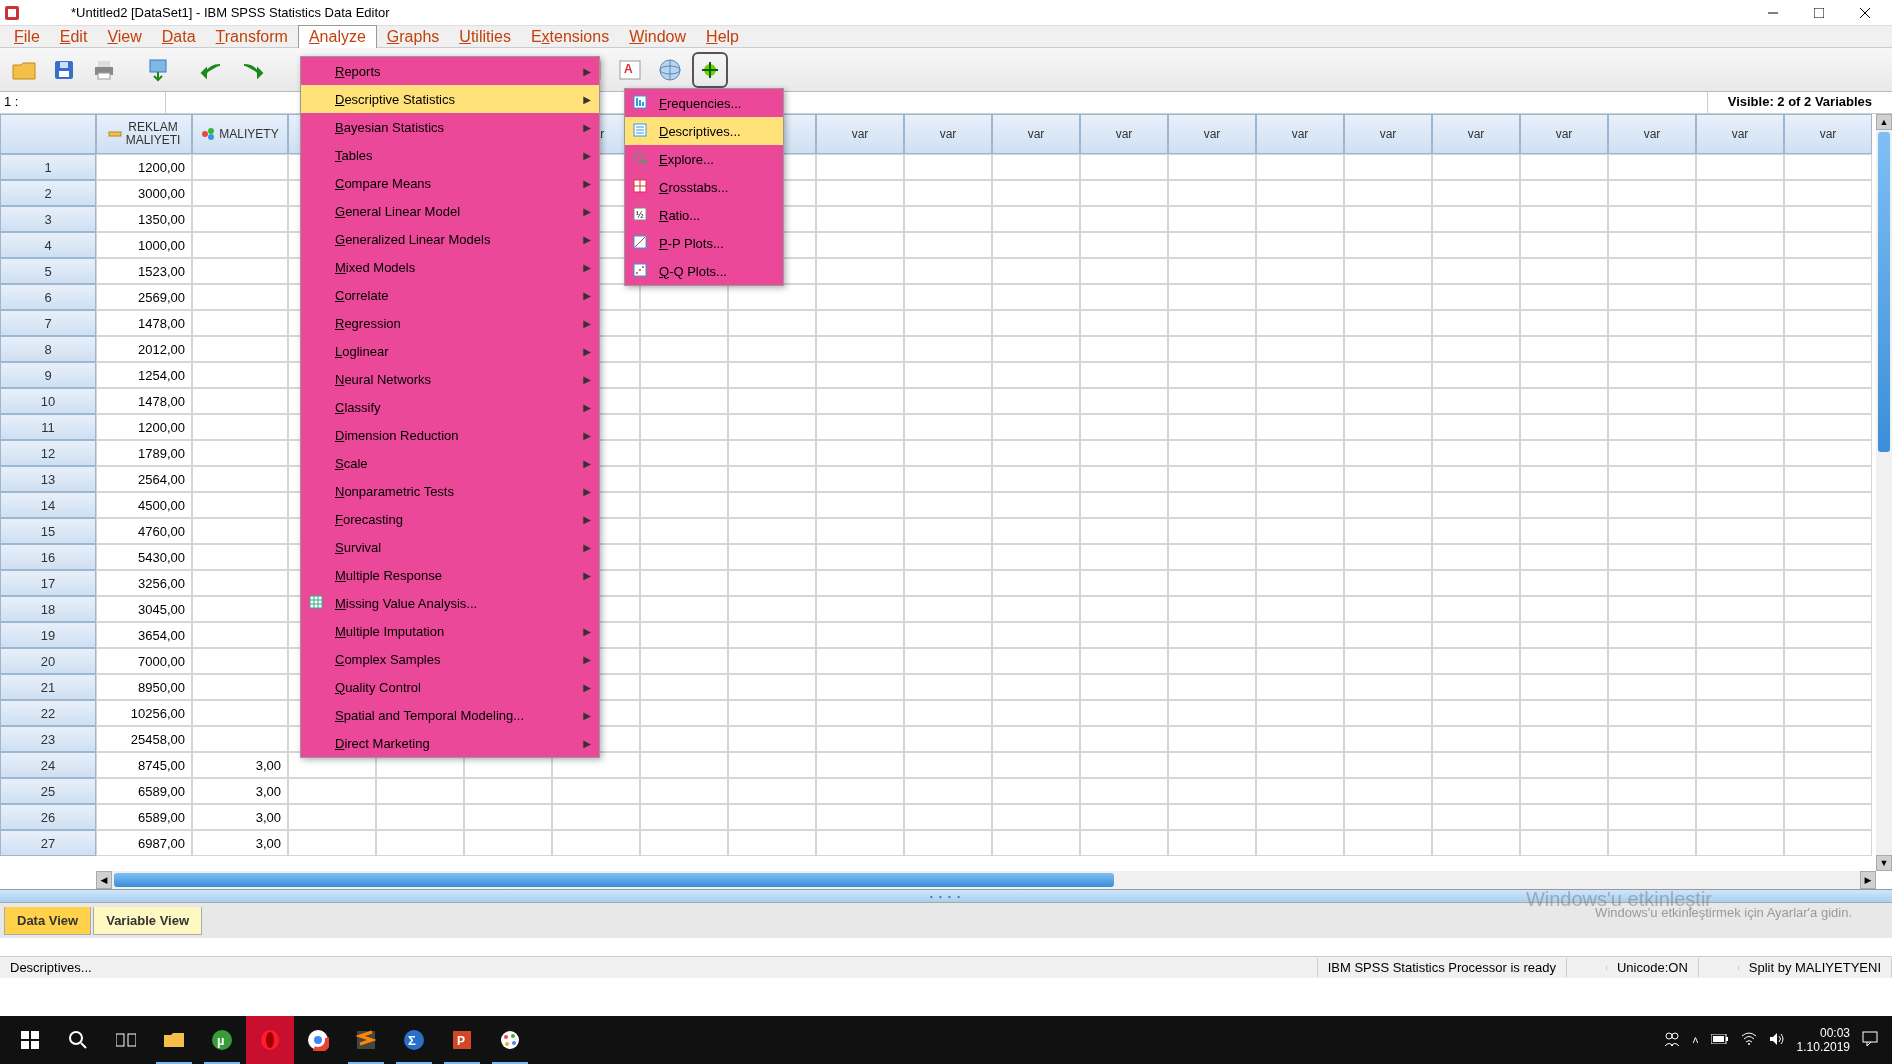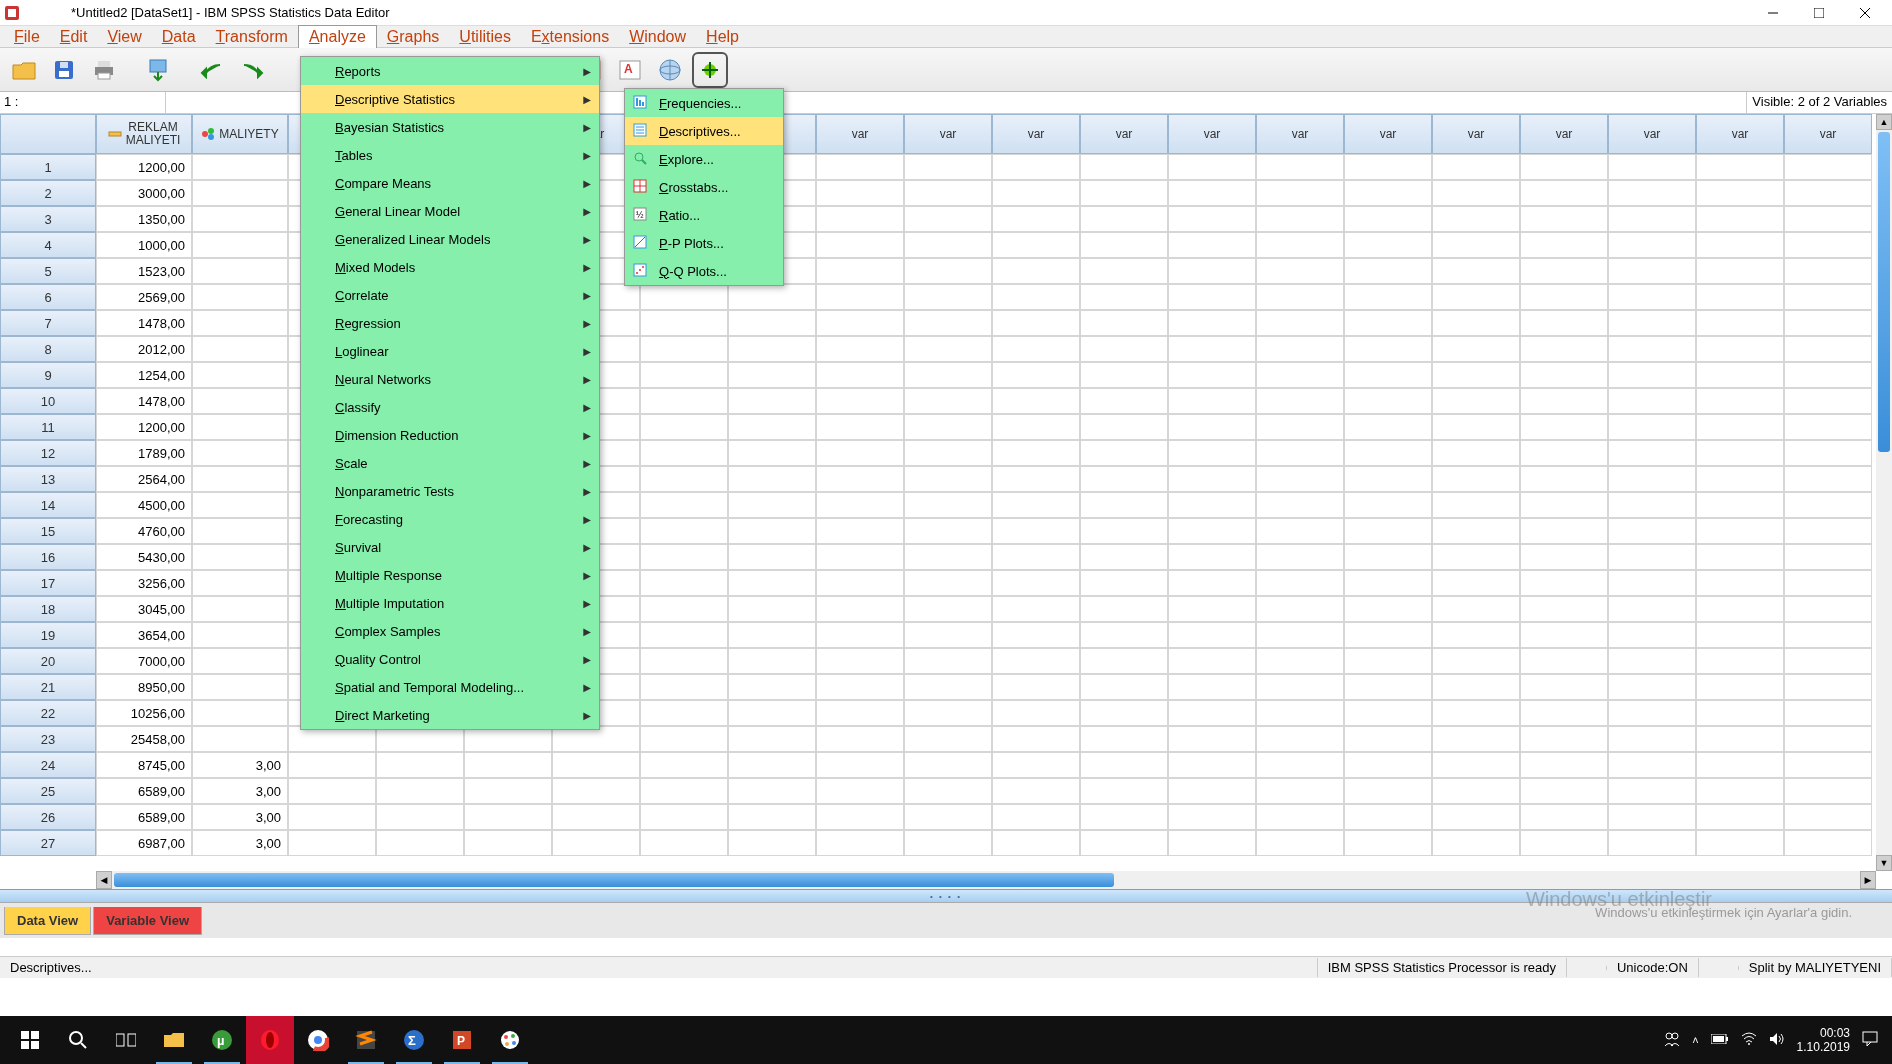--- a/index.html
+++ b/index.html
@@ -20,21 +20,21 @@
   
   
   .toolbar { height: 44px; background: linear-gradient(#f7f7f7,#e9e9e9); border-bottom: 1px solid #bbb; display: flex; align-items: center; padding: 0 6px; gap: 4px; }
   .tbtn { width: 36px; height: 36px; border: 1px solid transparent; border-radius: 4px; display: flex; align-items: center; justify-content: center; }
   .tbtn.last { border: 2px solid #555; border-radius: 6px; }
   
   
   .nvbar { height: 22px; background: #fff; border-bottom: 1px solid #ccc; display: flex; align-items: stretch; }
   .nvbar .cellname { width: 166px; border-right: 1px solid #ccc; padding: 2px 4px; font-size: 13px; }
   .nvbar .cellval { flex: 1; padding: 2px 4px; }
-  .nvbar .visible-info { padding: 2px 5px; border-left: 1px solid #ccc; font-size: 13px; }
+  .nvbar .visible-info { padding: 2px 20px; border-left: 1px solid #ccc; font-size: 13px; font-weight: bold; }
   
   
   .grid-wrap { position: absolute; top: 114px; left: 0; right: 0; height: 776px; overflow: hidden; border-bottom: 1px solid #999; }
   .grid { display: grid; grid-template-columns: 96px repeat(20, 88px); background: #fff; }
   .colhead { background: linear-gradient(#e8f0fa,#cfe0f2); border: 1px solid #9db7d1; font-size: 12px; color: #333; display: flex; align-items: center; justify-content: center; height: 40px; position: relative; }
   .colhead.corner { background: linear-gradient(#e8f0fa,#cfe0f2); }
   .colhead .icon { margin-right: 4px; }
   .rowhead { background: linear-gradient(#e8f0fa,#cfe0f2); border: 1px solid #9db7d1; font-size: 13px; color: #333; display: flex; align-items: center; justify-content: center; height: 26px; }
   .cell { border: 1px solid #d6d6d6; height: 26px; padding: 2px 6px; text-align: right; font-size: 13px; display: flex; align-items: center; justify-content: flex-end; }
   
@@ -48,32 +48,32 @@
   .hscroll .arrow { width: 16px; background: #d0d0d0; border: 1px solid #aaa; display:flex; align-items:center; justify-content:center; font-size:9px; }
   .hscroll .track { flex: 1; position: relative; background: #f0f0f0; }
   .hscroll .thumb { position: absolute; top: 2px; left: 2px; width: 1000px; bottom: 2px; background: linear-gradient(#7fbff5,#3a8ed8); border-radius: 3px; }
   
   
   .drag-handle { position: absolute; top: 890px; left: 0; right: 0; height: 12px; background: linear-gradient(#cfe6fb,#a9cff0); display:flex; align-items:center; justify-content:center; }
   .dots { color: #3a6ea5; font-size: 8px; letter-spacing: 2px; }
   
   
   .btabs { position: absolute; top: 902px; left: 0; right: 0; height: 36px; background: #e8e8e8; border-top: 1px solid #aaa; display: flex; align-items: center; padding-left: 4px; gap: 2px; }
-  .btab { padding: 6px 12px; font-size: 13px; font-weight: bold; color: #333; background: #ef4444; border: 1px solid #aaa; border-top: none; }
+  .btab { padding: 6px 12px; font-size: 13px; font-weight: bold; color: #333; background: #fef9c3; border: 1px solid #aaa; border-top: none; }
   .btab.active { background: #ffd24a; }
   .watermark { position: absolute; right: 40px; top: 2px; text-align: left; color: #9a9a9a; font-size: 13px; line-height: 16px; }
   .watermark .wm-head { font-size: 20px; color: rgba(120,120,120,0.5); position: absolute; top: -14px; right: 140px; white-space: nowrap; }
   
   
   .statusbar { position: absolute; top: 956px; left: 0; right: 0; height: 22px; background: #f0f0f0; border-top: 1px solid #ccc; display: flex; align-items: center; font-size: 13px; }
   .statusbar .segment { border-right: 1px solid #ccc; padding: 2px 10px; }
   .statusbar .flex { flex: 1; }
   
   
-  .menu { position: absolute; background: #86efac; border: 1px solid #999; box-shadow: 2px 2px 6px rgba(0,0,0,0.3); font-size: 13px; z-index: 100; }
+  .menu { position: absolute; background: #ec4899; border: 1px solid #999; box-shadow: 2px 2px 6px rgba(0,0,0,0.3); font-size: 13px; z-index: 100; }
   .menu .mi { height: 28px; display: flex; align-items: center; padding: 0 22px 0 34px; position: relative; white-space: nowrap; }
   .menu .mi .arrow { position: absolute; right: 8px; font-size: 10px; color: #333; }
   .menu .mi .mi-icon { position: absolute; left: 8px; width: 16px; height: 16px; }
   .menu .mi.hl { background: #ffe27a; }
   
   .menu.analyze { top: 56px; left: 300px; width: 300px; }
   .menu.sub { top: 88px; left: 624px; width: 160px; }
   
   
   .taskbar { position: absolute; bottom: 0; left: 0; right: 0; height: 48px; background: #111; display: flex; align-items: center; padding: 0 6px; }
@@ -921,20 +921,30 @@
     </div>
     <div class="mi">
       <span><u>S</u>urvival</span>
       <span class="arrow">▶</span>
     </div>
     <div class="mi">
       <span><u>M</u>ultiple Response</span>
       <span class="arrow">▶</span>
     </div>
     <div class="mi">
+      <span class="mi-icon"><svg width="14" height="14">
+          <rect x="1" y="1" width="12" height="12" fill="#fff" stroke="#3a8"></rect>
+          <line x1="1" y1="5" x2="13" y2="5" stroke="#3a8"></line>
+          <line x1="1" y1="9" x2="13" y2="9" stroke="#3a8"></line>
+          <line x1="5" y1="1" x2="5" y2="13" stroke="#3a8"></line>
+          <line x1="9" y1="1" x2="9" y2="13" stroke="#3a8"></line>
+        </svg></span>
+      <span><u>M</u>issing Value Analysis...</span>
+    </div>
+    <div class="mi">
       <span><u>M</u>ultiple Imputation</span>
       <span class="arrow">▶</span>
     </div>
     <div class="mi">
       <span><u>C</u>omplex Samples</span>
       <span class="arrow">▶</span>
     </div>
     <div class="mi">
       <span><u>Q</u>uality Control</span>
       <span class="arrow">▶</span>

